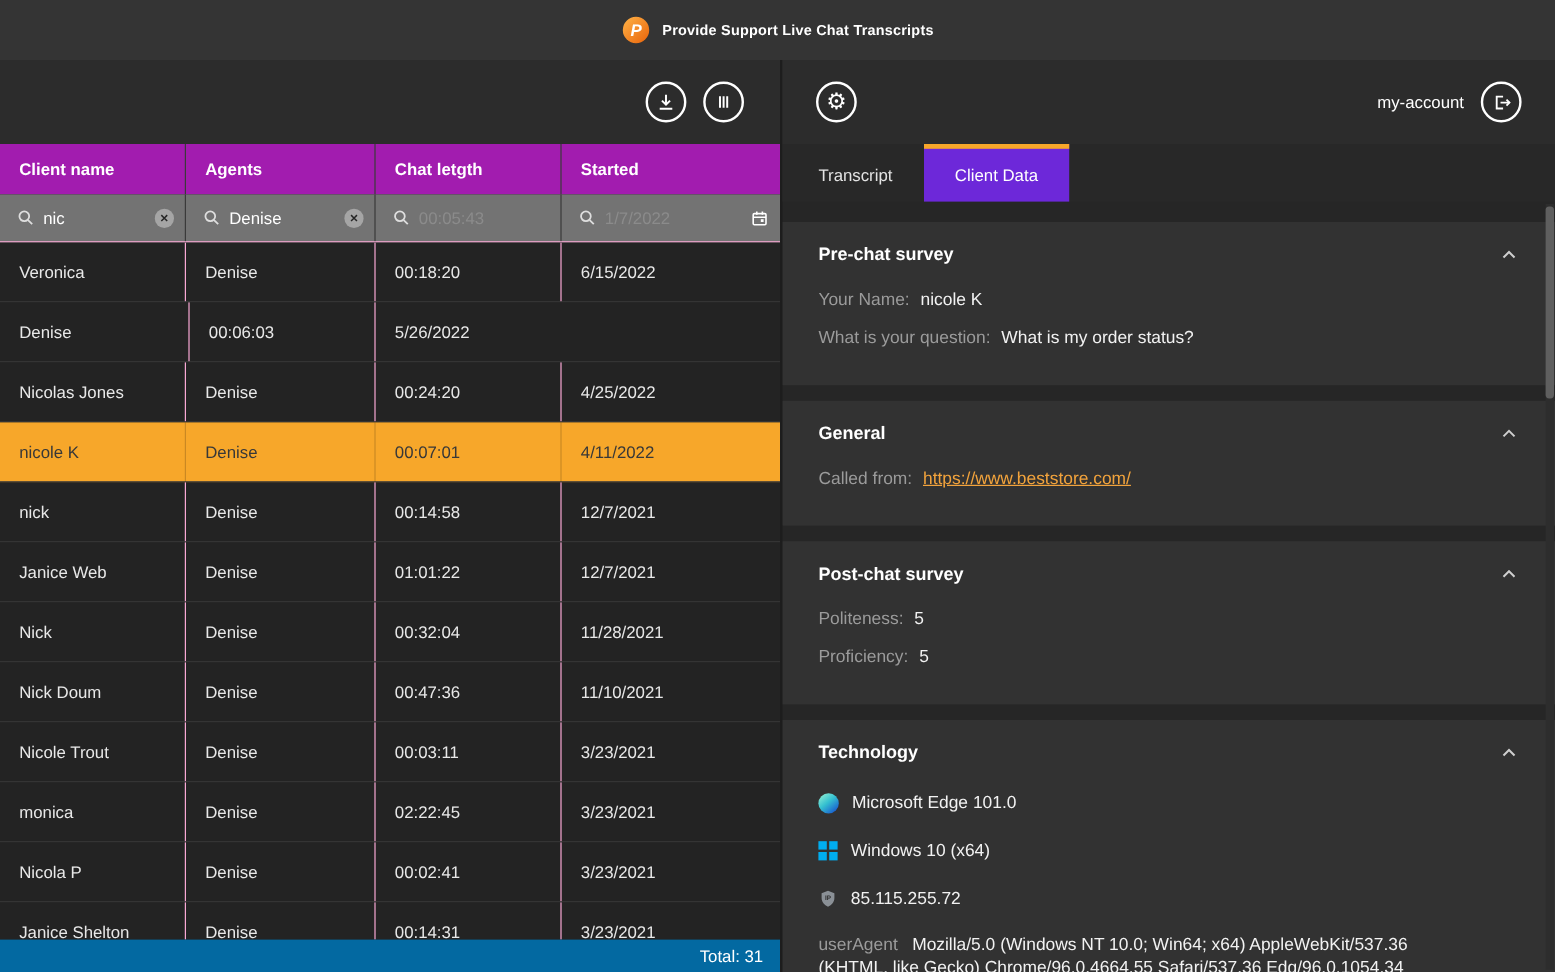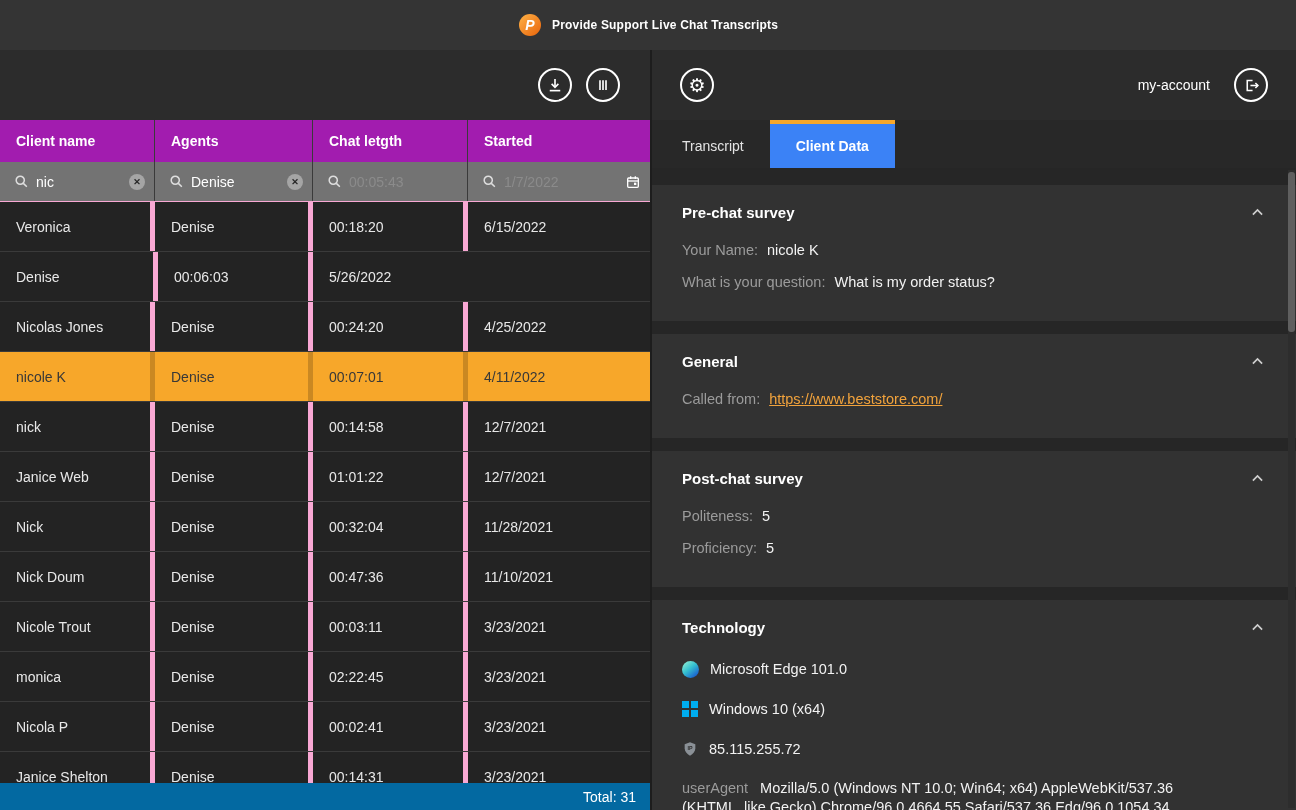--- a/index.html
+++ b/index.html
@@ -34,37 +34,37 @@
               font-size:14px; font-family:inherit; }
   .tf input::placeholder { color:#8b8b8b; opacity:1; }
   .clearbtn { width:16px; height:16px; flex:0 0 16px; border-radius:50%; background:#a5a5a5; border:none;
               color:#262626; font-size:9px; font-weight:bold; display:flex; align-items:center; justify-content:center;
               cursor:pointer; padding:0; }
   .calbtn { background:none; border:none; padding:0; cursor:pointer; margin-left:auto; display:flex; }
 
   .tbody { flex:1; overflow:hidden; }
   .trow { display:flex; height:50px; background:#232323; border-bottom:1px solid #3a3a3a; cursor:pointer; }
   .td { display:flex; align-items:center; padding-left:16px; font-size:14px; color:#e8e8e8;
-        border-right:5px solid #f9a8d4; overflow:hidden; white-space:nowrap; }
+        border-right:1px solid #f9a8d4; overflow:hidden; white-space:nowrap; }
   .trow.selected { background:#f7a72a; }
   .trow.selected .td { color:#383838; border-right-color:rgba(0,0,0,.18); }
 
   .lfooter { flex:0 0 27px; background:#0369a1; display:flex; align-items:center; justify-content:flex-end;
              padding-right:14px; font-size:14px; color:#fff; }
 
   
   .right { flex:1; min-width:0; display:flex; flex-direction:column; background:#262626;
            border-left:2px solid #1d1d1d; position:relative; }
   .right .toolbar { justify-content:space-between; padding:0 28px; }
-  .account { display:flex; align-items:center; gap:24px; font-size:14px; color:#fff; }
+  .account { display:flex; align-items:center; gap:14px; font-size:14px; color:#fff; }
 
   .tabs { flex:0 0 48px; background:#282828; display:flex; align-items:stretch; padding-left:4px; }
   .tab { display:flex; align-items:center; padding:0 26px; font-size:14px; color:#e3e3e3;
          border-top:4px solid transparent; cursor:pointer; }
-  .tab.active { background:#3b82f6; border-top-color:#f7a72a; color:#fff;font-weight:bold; }
+  .tab.active { background:#6d28d9; border-top-color:#f7a72a; color:#fff; }
 
   .content { flex:1; min-height:0; overflow:hidden; padding-top:17px; display:flex; flex-direction:column; gap:13px; }
   .card { background:#323232; padding:19px 30px 23px; flex:0 0 auto; }
   .card:last-child { flex:1; }
   .card-head { display:flex; justify-content:space-between; align-items:center; margin-bottom:13px; }
   .card-title { font-size:15px; font-weight:bold; color:#fff; }
   .chevbtn { background:none; border:none; padding:0; cursor:pointer; display:flex; }
   .field { font-size:14.5px; line-height:32px; }
   .flabel { color:#9b9b9b; margin-right:9px; }
   .fvalue { color:#f2f2f2; }

